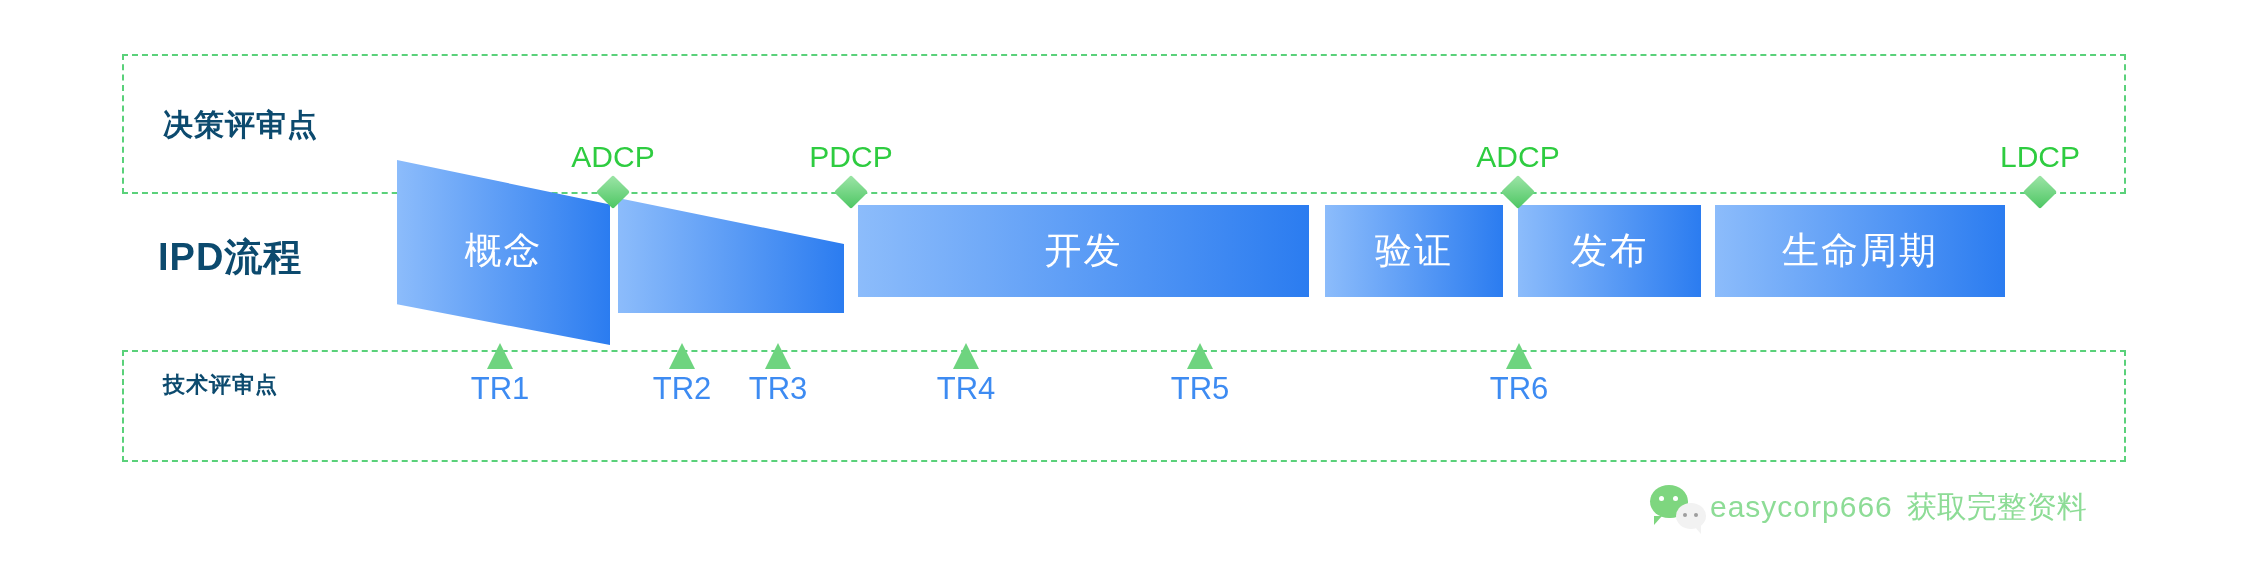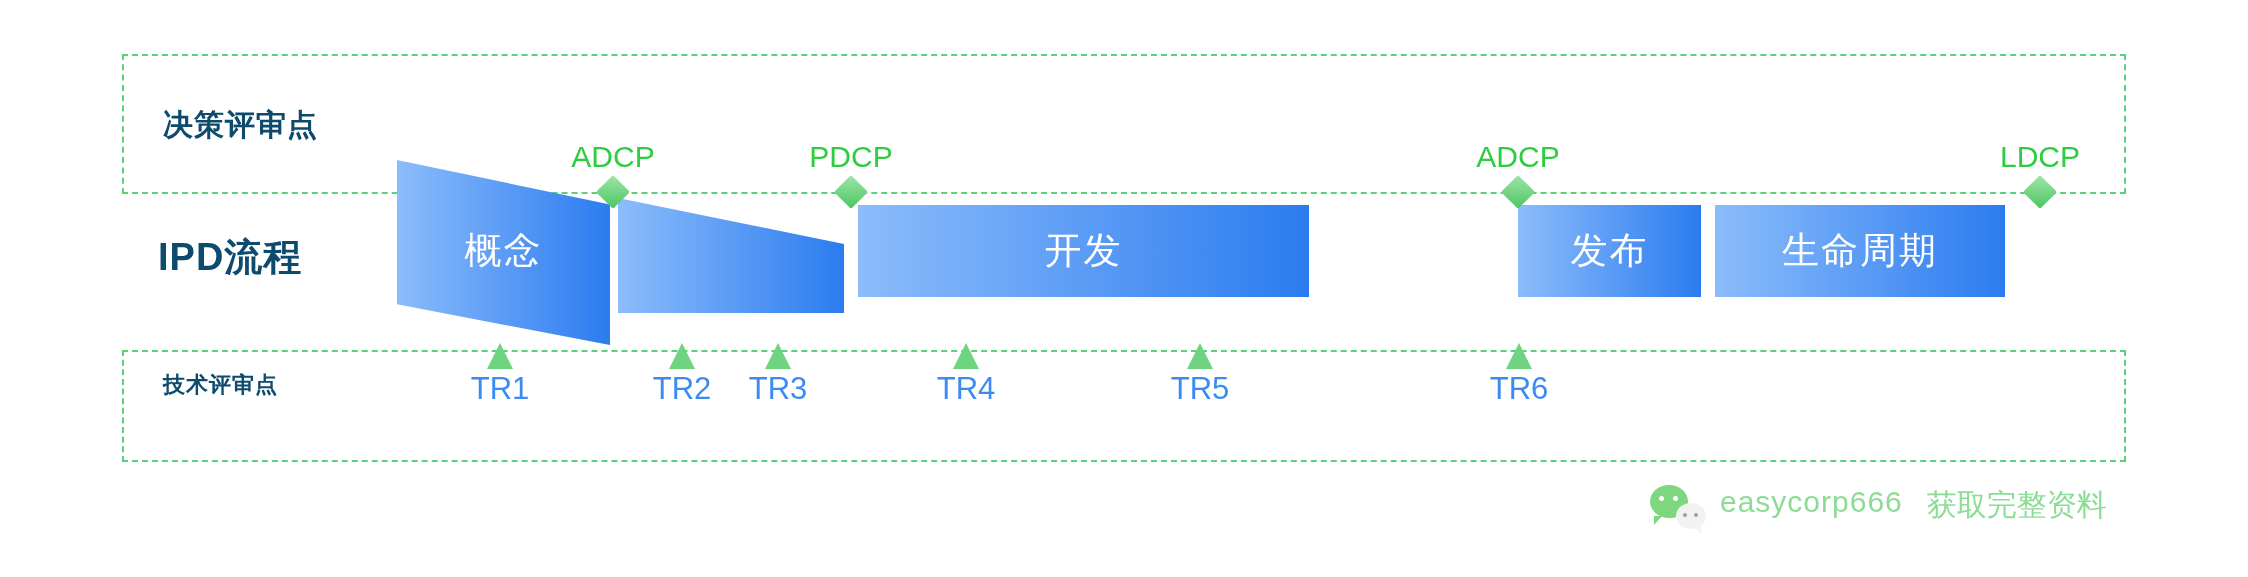--- a/index.html
+++ b/index.html
@@ -58,21 +58,21 @@
   
   .tr{position:absolute;}
   .tr .tri{position:absolute;left:0;top:0;width:0;height:0;
      border-left:13px solid transparent;border-right:13px solid transparent;
      border-bottom:26px solid #6ed47f;}
   .tr .tr-label{position:absolute;left:50%;transform:translateX(-50%);
      top:28px;color:#3d8bf2;font-size:31px;white-space:nowrap;}
 
   
   #footer{position:absolute;left:1650px;top:485px;
-     display:flex;gap:14px;}
+     display:flex;align-items:center;gap:4px;}
   #footer .wx{position:relative;width:56px;height:44px;flex:0 0 auto;}
   #footer .wx .big{position:absolute;left:0;top:0;width:38px;height:33px;
      background:#7ed67f;border-radius:50% 50% 46% 50%;}
   #footer .wx .big:after{content:"";position:absolute;left:4px;bottom:-7px;
      width:0;height:0;border-left:8px solid #7ed67f;
      border-bottom:9px solid transparent;border-right:4px solid transparent;}
   #footer .wx .sml{position:absolute;right:0;bottom:0;width:30px;height:26px;
      background:#f2f2f2;border-radius:50%;}
   #footer .wx .sml:after{content:"";position:absolute;right:5px;bottom:-5px;
      width:0;height:0;border-right:7px solid #f2f2f2;
@@ -101,20 +101,24 @@
   <div class="stage" id="stage-concept">
     <div class="fill"></div>
     <div class="cap">概念</div>
   </div>
   <div class="stage" id="stage-plan">
     <div class="fill"></div>
   </div>
   <div class="stage" id="stage-develop">
     <div class="fill"></div>
     <div class="cap">开发</div>
+  </div>
+  <div class="stage" id="stage-verify">
+    <div class="fill"></div>
+    <div class="cap">验证</div>
   </div>
   <div class="stage" id="stage-release">
     <div class="fill"></div>
     <div class="cap">发布</div>
   </div>
   <div class="stage" id="stage-lifecycle">
     <div class="fill"></div>
     <div class="cap">生命周期</div>
   </div>
 

